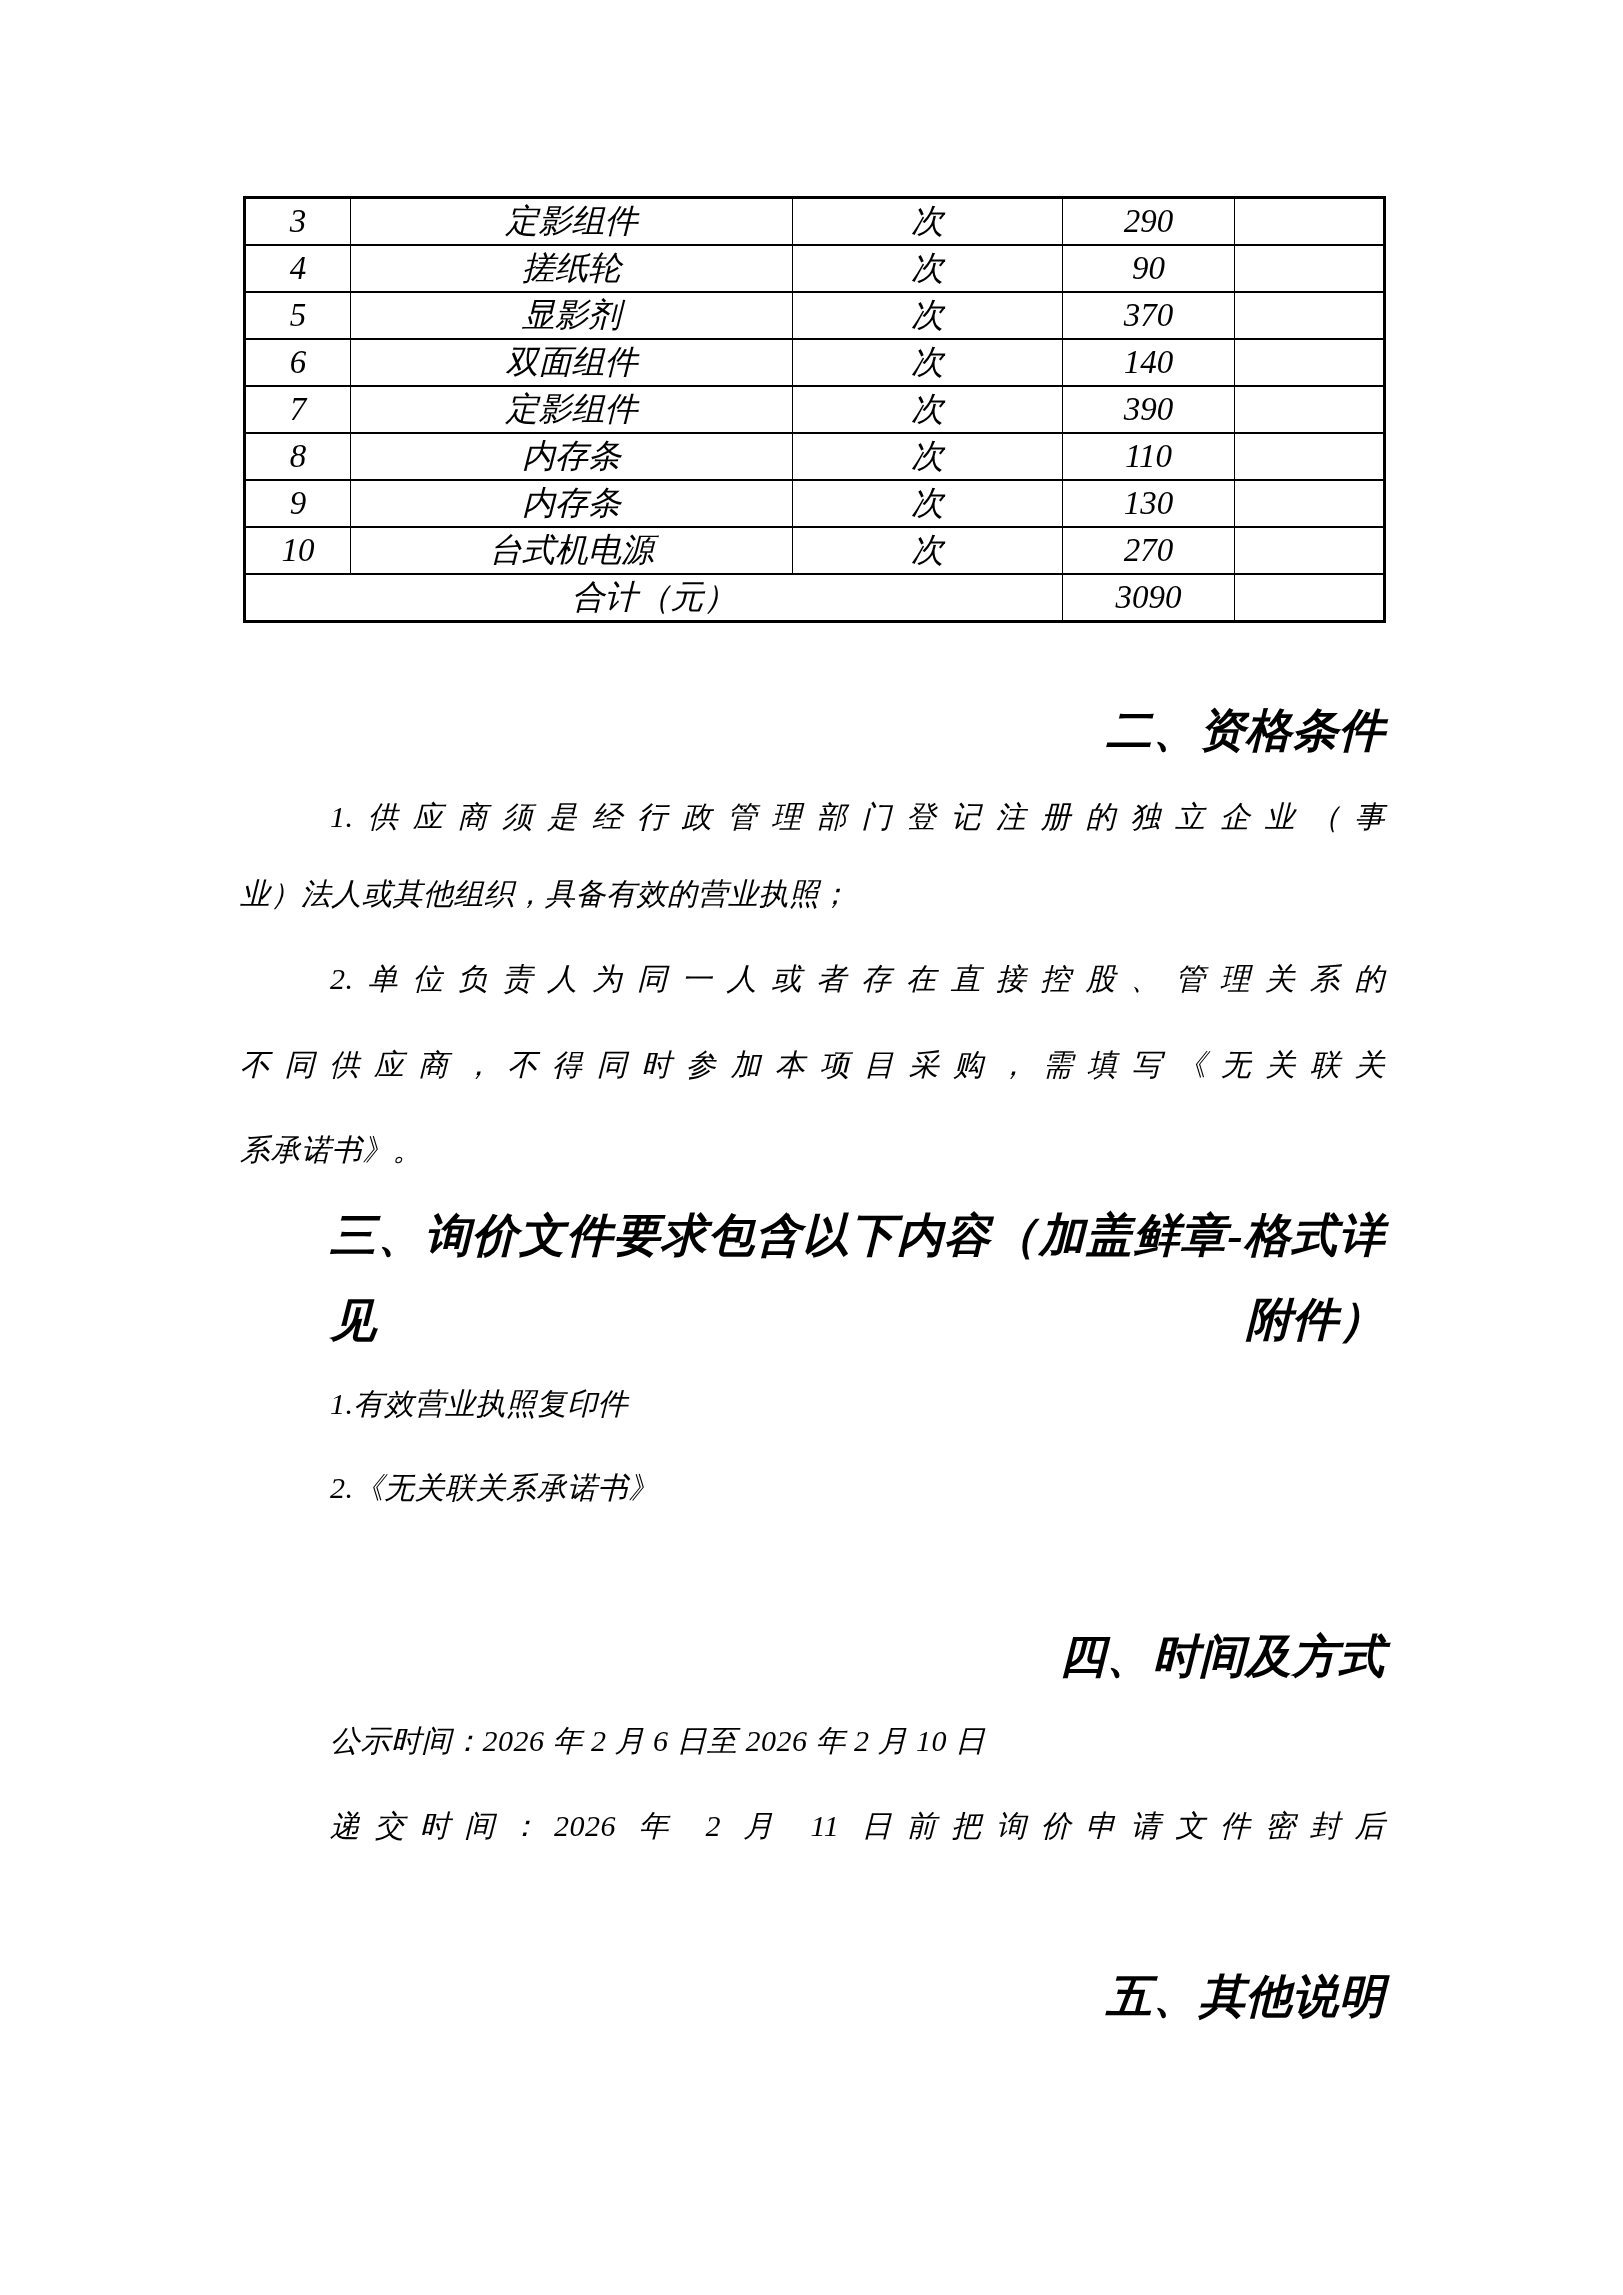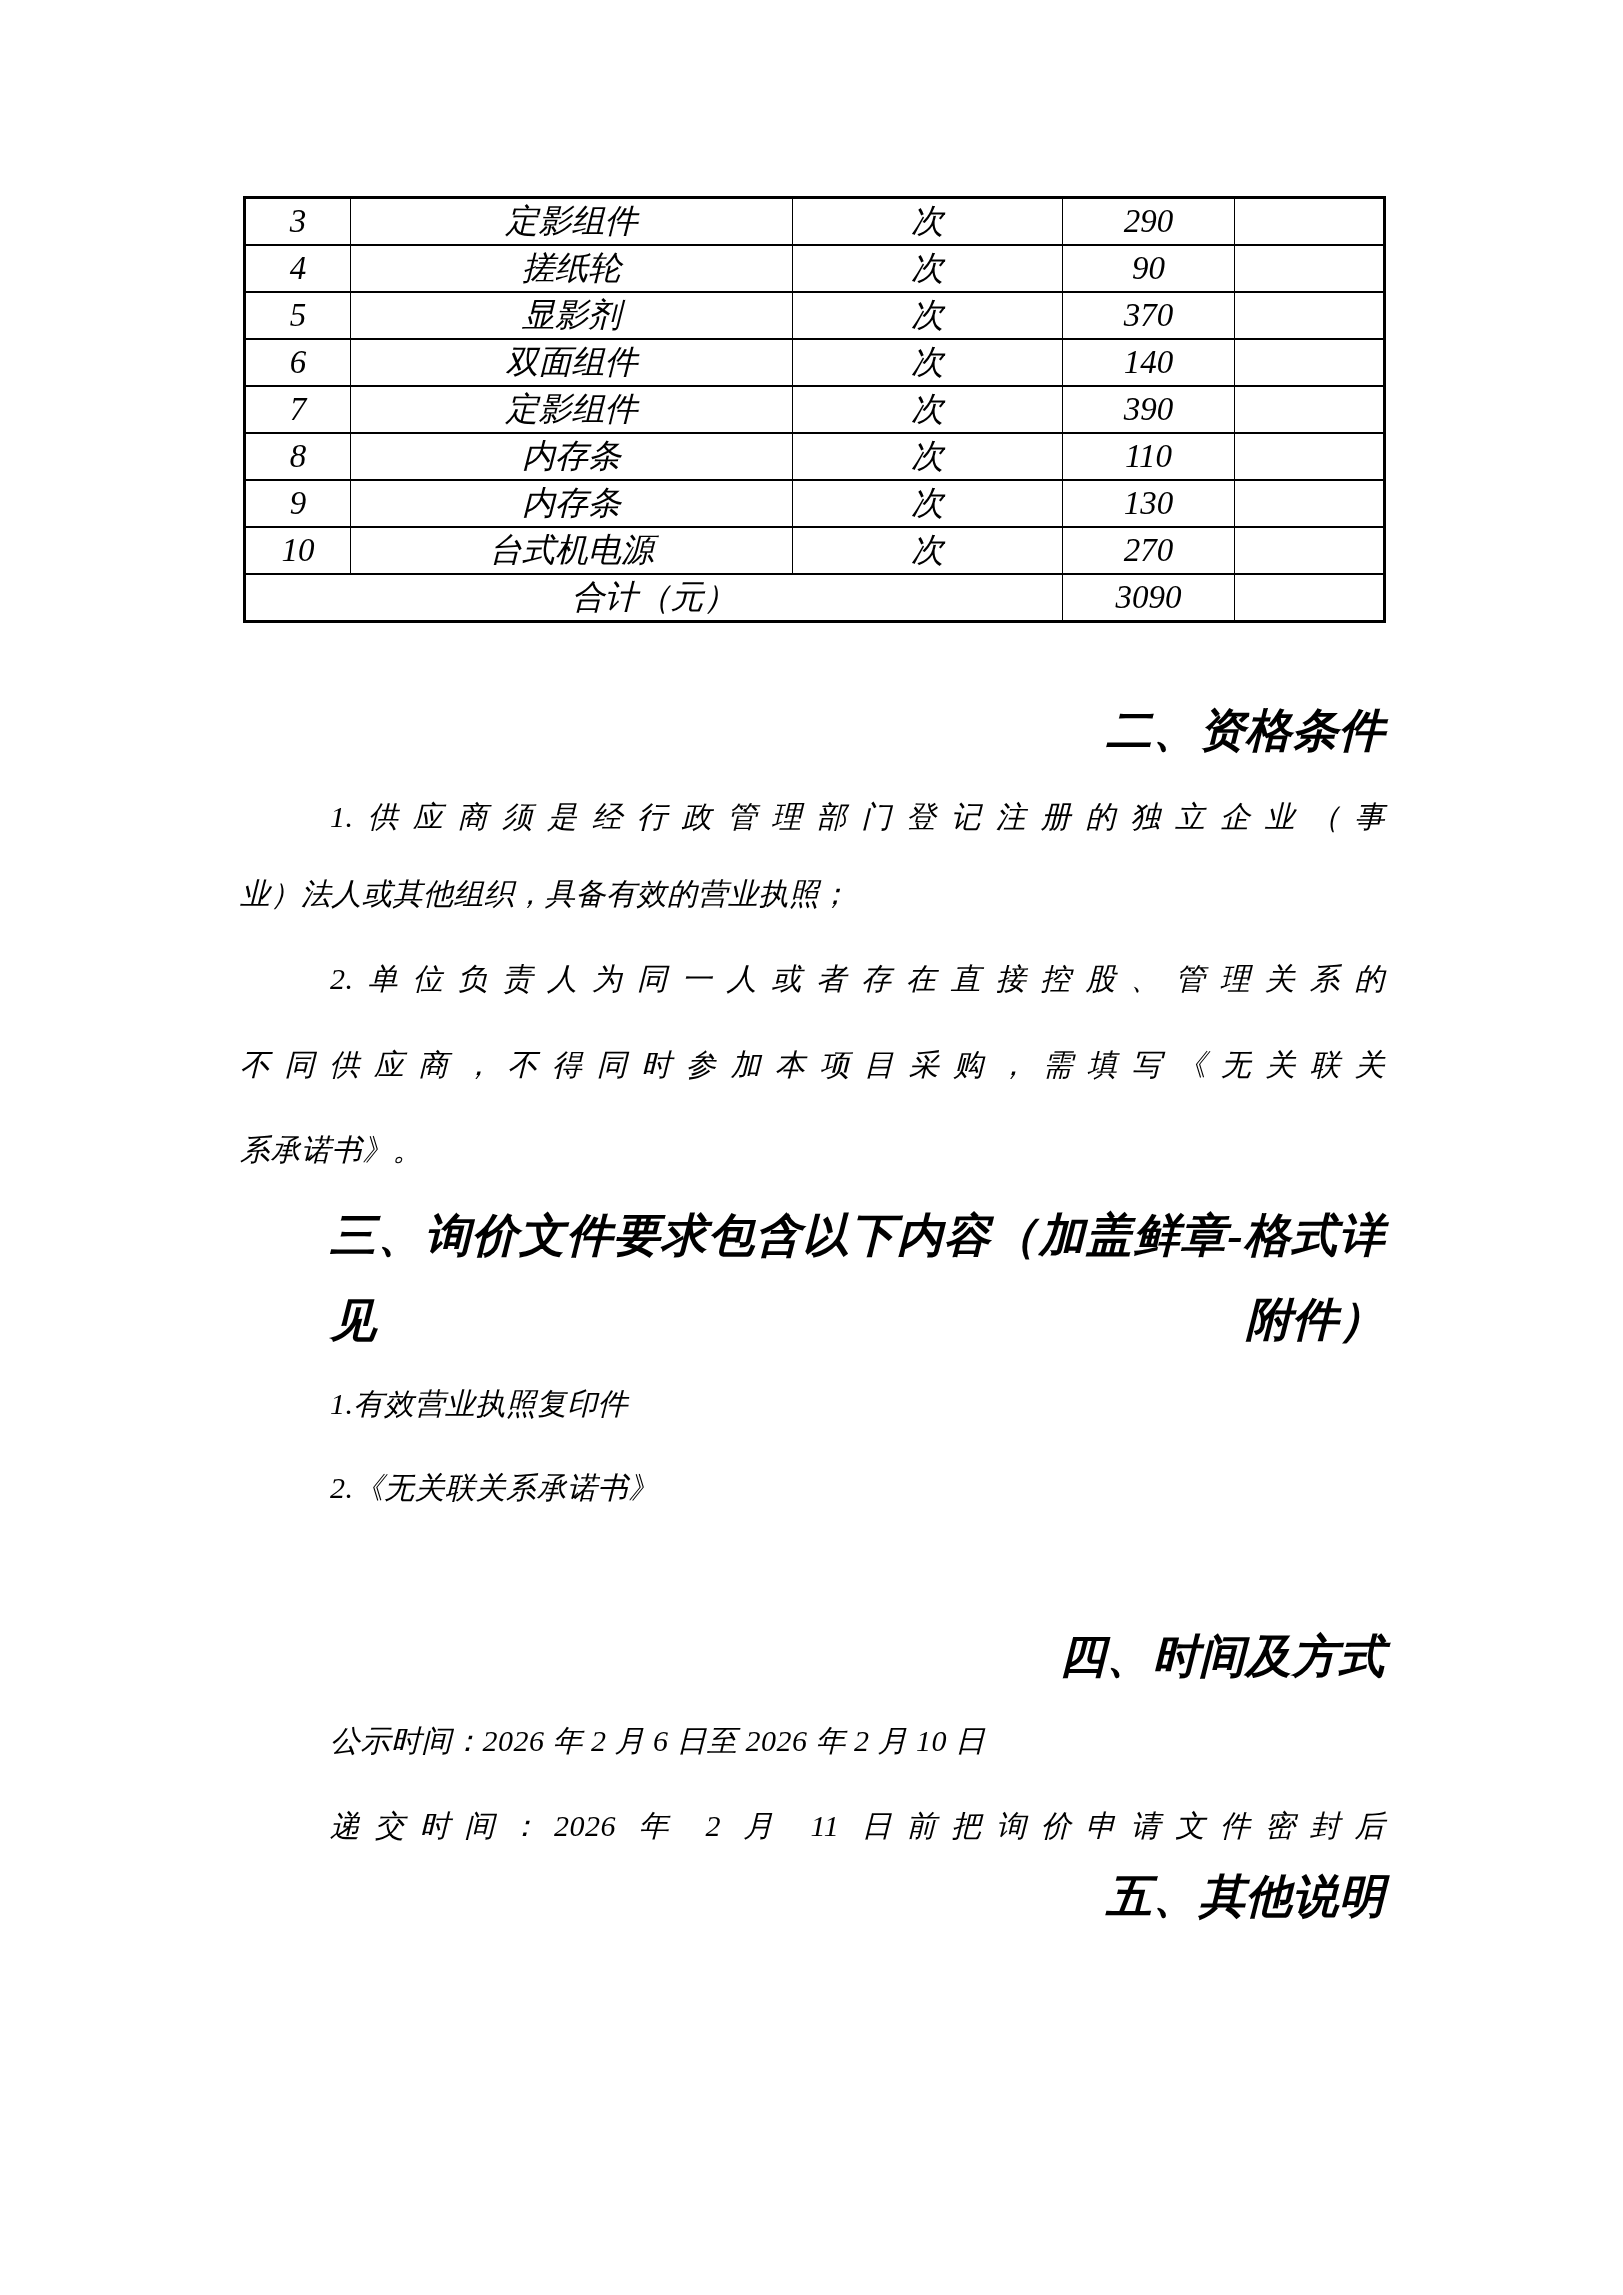--- a/index.html
+++ b/index.html
@@ -139,16 +139,16 @@
   <div class="line indent fill" style="top:936px">2.单位负责人为同一人或者存在直接控股、管理关系的</div>
   <div class="line fill" style="top:1022px">不同供应商，不得同时参加本项目采购，需填写《无关联关</div>
   <div class="line" style="top:1107px">系承诺书》。</div>
   <div class="line bold indent fill" style="top:1193px">三、询价文件要求包含以下内容（加盖鲜章-格式详见</div>
   <div class="line bold" style="top:1277px">附件）</div>
   <div class="line indent" style="top:1361px">1.有效营业执照复印件</div>
   <div class="line indent" style="top:1445px">2.《无关联关系承诺书》</div>
   <div class="line bold indent" style="top:1614px">四、时间及方式</div>
   <div class="line indent" style="top:1698px">公示时间：2026 年 2 月 6 日至 2026 年 2 月 10 日</div>
   <div class="line indent fill" style="top:1783px">递交时间：2026 年 2 月 11 日前把询价申请文件密封后</div>
-  <div class="line bold indent" style="top:1854px">五、其他说明</div>
+  <div class="line bold indent" style="top:1954px">五、其他说明</div>
 
 </div>
 
 
 </body></html>

